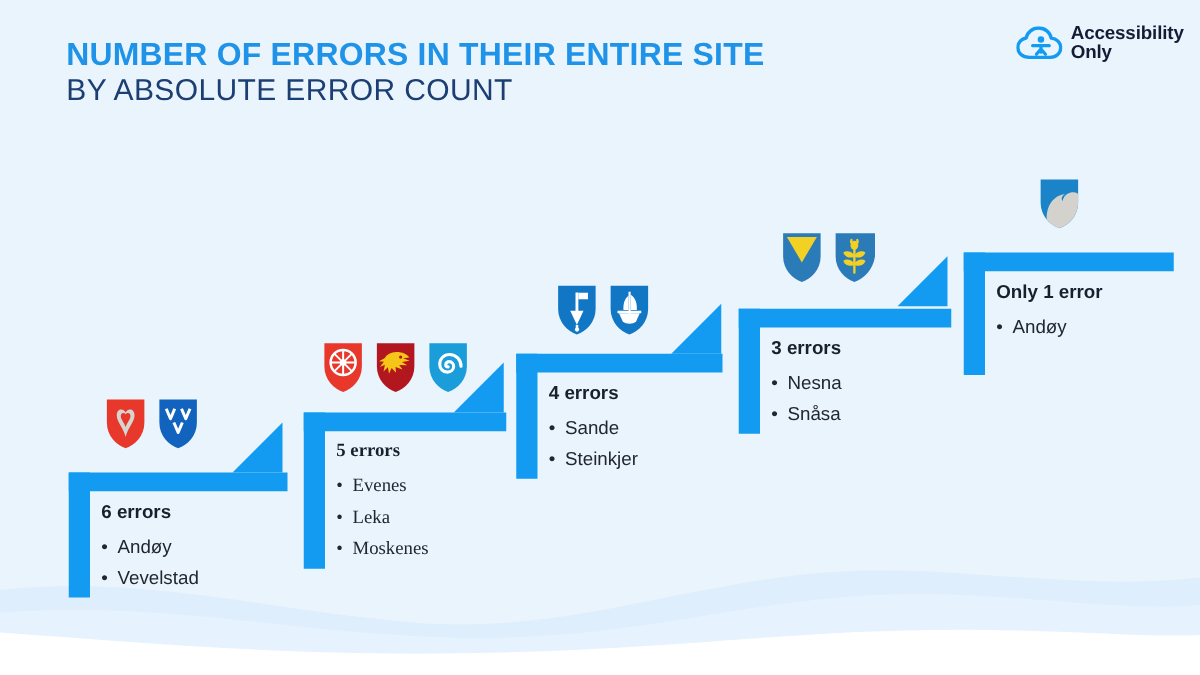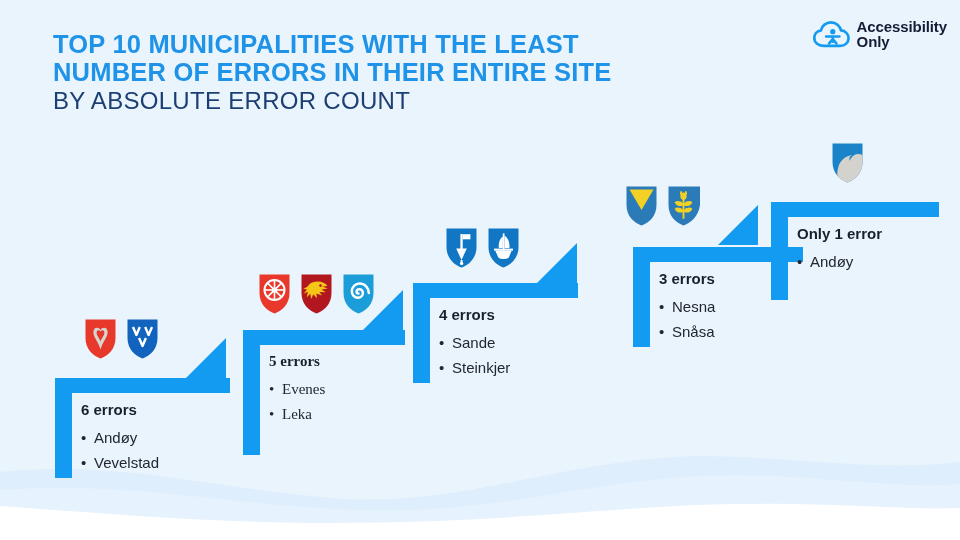--- a/index.html
+++ b/index.html
@@ -163,21 +163,20 @@
 
 <div id="stage">
 
   <svg class="bg-waves" viewBox="0 0 960 130" preserveAspectRatio="none">
     <path d="M0,62 C120,50 210,78 330,88 C450,98 540,58 660,48 C760,40 860,64 960,52 L960,130 L0,130 Z" fill="#dcecfb" opacity="0.85"></path>
     <path d="M0,80 C130,70 230,96 360,100 C500,104 580,72 700,66 C800,61 880,80 960,74 L960,130 L0,130 Z" fill="#e7f2fd" opacity="0.9"></path>
     <path d="M0,96 C140,106 250,116 400,112 C560,108 650,92 790,94 C870,95 920,100 960,98 L960,130 L0,130 Z" fill="#ffffff"></path>
   </svg>
 
   <div class="header">
-    <div class="title-line">TOP 10 MUNICIPALITIES WITH THE LEAST</div>
     <div class="title-line">NUMBER OF ERRORS IN THEIR ENTIRE SITE</div>
     <div class="subtitle">BY ABSOLUTE ERROR COUNT</div>
   </div>
 
   <div class="logo">
     <svg class="logo-mark" viewBox="0 0 44 32">
       <path d="M12.5,29.5 C5.8,29.5 1.5,25.4 1.5,20.2 C1.5,15.6 4.9,11.8 9.4,11.1 C10.6,5.6 15.5,1.6 21.4,1.6 C27.3,1.6 32.2,5.7 33.3,11.2 C38.3,11.5 42.3,15.5 42.3,20.4 C42.3,25.5 38.1,29.5 32.5,29.5 Z" fill="none" stroke="#129bf0" stroke-width="3.2" stroke-linejoin="round"></path>
       <circle cx="23.5" cy="12.6" r="3.1" fill="#129bf0"></circle>
       <path d="M15.6,18.4 L31.4,18.4 M23.5,18.4 L23.5,24.6 M23.5,21.6 L19.2,26.6 M23.5,21.6 L27.8,26.6" stroke="#129bf0" stroke-width="3.1" stroke-linecap="round"></path>
     </svg>
@@ -242,20 +241,21 @@
   <div class="step" style="left:243px; top:330px; width:162px; height:125px;font-family:Liberation Serif, serif;">
     <div class="bracket" style="width:162px; height:125px;">
       <div class="bracket-top" style="width:162px;"></div>
       <div class="bracket-left" style="height:125px;"></div>
     </div>
     <div class="step-body">
       <div class="step-heading">5 errors</div>
       <ul class="step-list">
         <li>Evenes</li>
         <li>Leka</li>
+        <li>Moskenes</li>
       </ul>
     </div>
   </div>
   <div class="connector" style="left:363px; top:290px; border-bottom:40px solid #129bf0; border-left:40px solid transparent;"></div>
 
   <div class="crest-row" style="left:445px; top:227px;">
     <svg class="crest" viewBox="0 0 33 42">
       <path d="M1.5,1.5 H31.5 V20 C31.5,31 24,38 16.5,40.5 C9,38 1.5,31 1.5,20 Z" fill="#1177c4"></path>
       <g fill="#ffffff">
         <rect x="15.4" y="7" width="2.3" height="15"></rect>
@@ -305,21 +305,21 @@
       </g>
       <g fill="#f2d024">
         <ellipse cx="16.5" cy="11.2" rx="3.1" ry="3.6"></ellipse>
         <path d="M16,18.5 C13.4,15.5 9.6,15.5 7.6,17.2 C9.3,21 13.2,21.9 16,20.4 Z"></path>
         <path d="M17,18.5 C19.6,15.5 23.4,15.5 25.4,17.2 C23.7,21 19.8,21.9 17,20.4 Z"></path>
         <path d="M16,25 C13.4,22 9.6,22 7.6,23.7 C9.3,27.5 13.2,28.4 16,26.9 Z"></path>
         <path d="M17,25 C19.6,22 23.4,22 25.4,23.7 C23.7,27.5 19.8,28.4 17,26.9 Z"></path>
       </g>
     </svg>
   </div>
-  <div class="step" style="left:591px; top:247px; width:170px; height:100px;margin-left:42px;">
+  <div class="step" style="left:591px; top:247px; width:170px; height:100px;">
     <div class="bracket" style="width:170px; height:100px;">
       <div class="bracket-top" style="width:170px;"></div>
       <div class="bracket-left" style="height:100px;"></div>
     </div>
     <div class="step-body">
       <div class="step-heading">3 errors</div>
       <ul class="step-list">
         <li>Nesna</li>
         <li>Snåsa</li>
       </ul>

